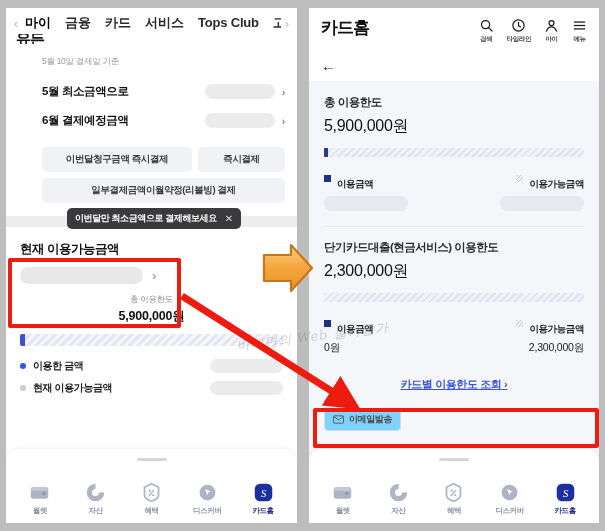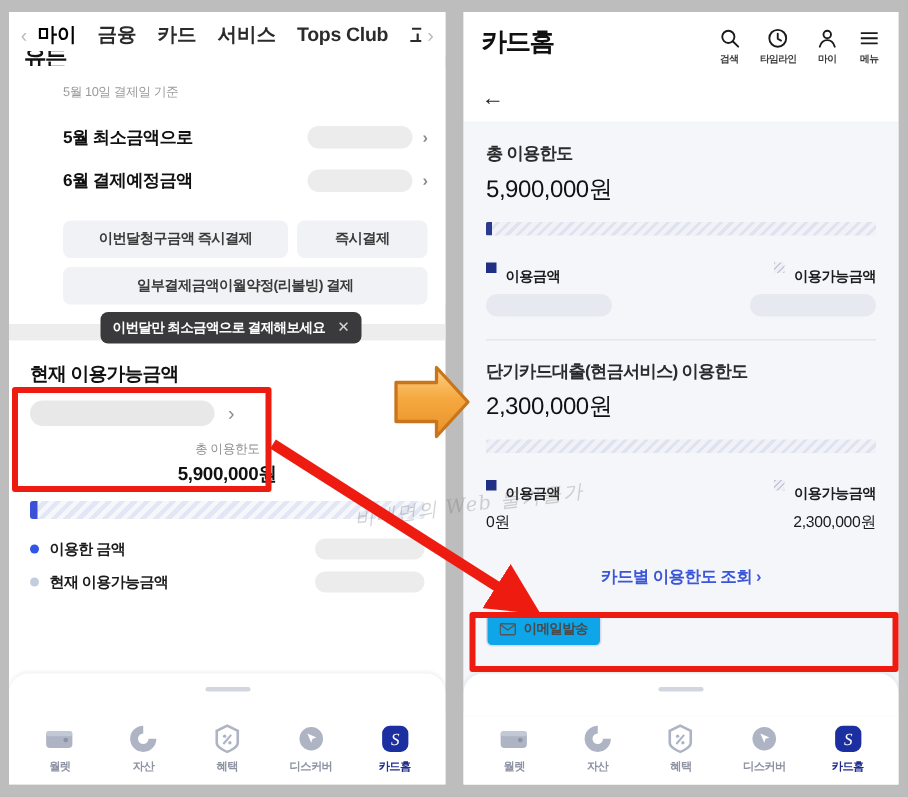--- a/index.html
+++ b/index.html
@@ -145,25 +145,25 @@
   .sq.used { background: #1f2f86; }
   .sq.hatch { background: repeating-linear-gradient(135deg, #c3c9da 0 1px, #eef0f6 1px 3px); }
   .r-leg-lab { font-size: 9.5px; font-weight: 700; color: #1d1d1d; letter-spacing: -.4px; margin-top: 12px; }
   .r-leg-val { font-size: 10.5px; color: #1a1a1a; letter-spacing: -.2px; }
   .r-leg-blur { background: #e6e9f0; border-radius: 8px; height: 15px; width: 84px; }
 
   .r-divider { height: 1px; background: #e2e6ef; margin: 15px 0 0 0; }
 
   .r-cardlink {
     margin-top: 22px; text-align: center; font-size: 11px;
-    color: #3b56d8; font-weight: 700; letter-spacing: -.4px;
+    color: #3b56d8; font-weight: 700; letter-spacing: -.4px; text-decoration: underline;
   }
   .r-email {
     margin-top: 16px; display: inline-flex; align-items: center; gap: 5px;
-    border: 1px solid #d8dbe4; border-radius: 4px; background:#0ea5e9;
+    border: 1px solid #d8dbe4; border-radius: 4px; background:#7dd3fc;
     padding: 4px 8px; font-size: 9px; color: #4a4a4a; font-weight: 700; letter-spacing: -.4px;
   }
 
   
   .redbox {
     position: absolute; border: 4px solid #ee1b11; border-radius: 2px;
     pointer-events: none;
   }
   .svg-overlay { position: absolute; inset: 0; pointer-events: none; }
   .watermark {

